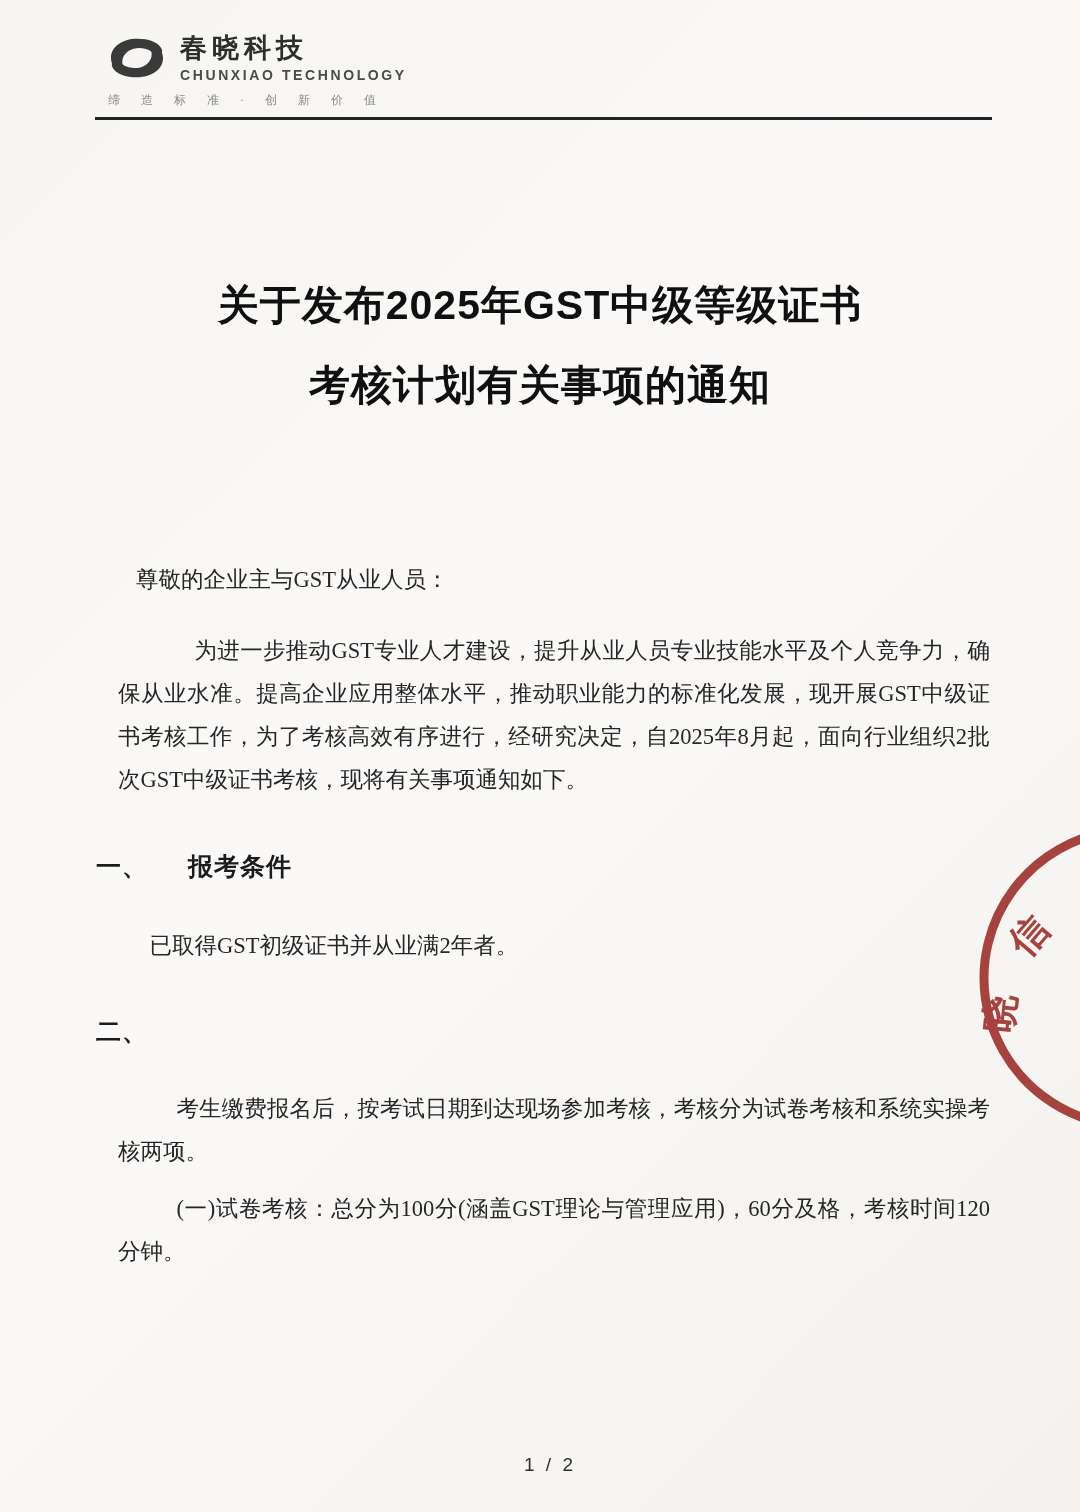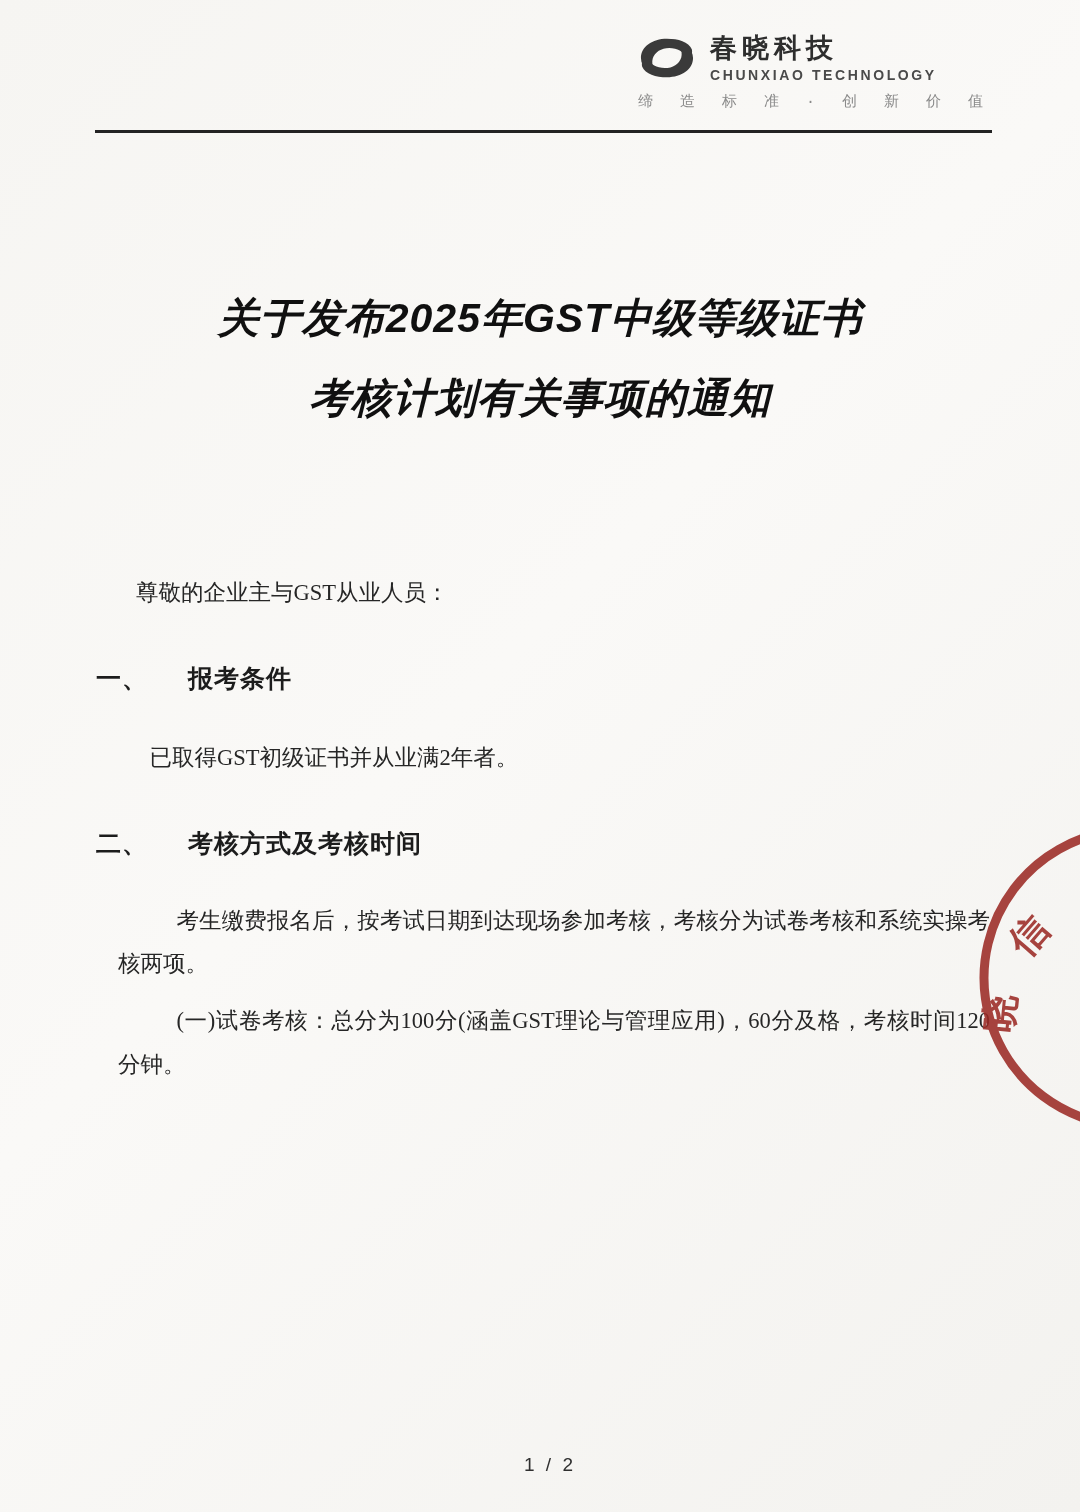--- a/index.html
+++ b/index.html
@@ -3,39 +3,39 @@
 <meta charset="utf-8">
 <style>
   html,body{margin:0;padding:0;background:#dedcd8;}
   .page{
     width:1080px;height:1512px;margin:0 auto;position:relative;overflow:hidden;
     background:linear-gradient(135deg,#f6f5f2 0%,#faf9f7 45%,#f3f2ef 100%);
     font-family:"Liberation Serif",serif;color:#2b2b2b;
     box-sizing:border-box;
   }
   
-  .header{display:flex;justify-content:flex-end;align-items:flex-start;
+  .header{display:flex;justify-content:flex-start;align-items:flex-start;
     padding:34px 88px 0 106px;}
   .logo-block{display:flex;flex-direction:column;}
   .logo-row{display:flex;align-items:center;gap:12px;}
   .logo-mark{width:62px;height:44px;flex:0 0 auto;}
   .brand-cn{font-family:"Liberation Sans",sans-serif;font-weight:bold;
     font-size:27px;letter-spacing:5px;color:#2e2e2e;line-height:1.1;}
   .brand-en{font-family:"Liberation Sans",sans-serif;font-size:14px;
     letter-spacing:2.6px;color:#4a4a4a;margin-top:3px;font-weight:bold;}
-  .tagline{font-size:15px;letter-spacing:9px;color:#8a8a8a;margin:9px 0 11px 2px;font-family:Liberation Mono, monospace;}
+  .tagline{font-size:12px;letter-spacing:9px;color:#8a8a8a;margin:9px 0 0 2px;}
   .contact{font-size:15px;color:#4c4c4c;line-height:1.65;margin-top:16px;
     letter-spacing:0.5px;white-space:nowrap;}
   .contact .row2{display:flex;gap:34px;}
   .website{text-decoration:underline;color:#4c4c4c;}
   .header-rule{height:0;border-bottom:3px solid #232323;margin:8px 88px 0 95px;}
   
   .doc-title{margin-top:146px;text-align:center;
     font-family:"Liberation Sans",sans-serif;font-weight:bold;color:#101010;
-    font-size:41px;line-height:1.95;letter-spacing:1px;font-style:italic;}
+    font-size:41px;line-height:1.95;letter-spacing:1px;}
   
   .content{padding:0 90px 0 118px;font-size:22.5px;line-height:1.92;
     text-align:justify;color:#262626;}
   .salutation{margin-top:132px;text-indent:0.8em;}
   .p-intro{margin-top:28px;text-indent:3.4em;}
   .sec-heading{display:flex;align-items:baseline;margin:40px 0 0 -22px;
     font-family:"Liberation Sans",sans-serif;font-weight:bold;font-size:25px;
     color:#1c1c1c;letter-spacing:1px;}
   .sec-num{width:92px;flex:0 0 auto;}
   .sec1-p{margin-top:34px;text-indent:1.4em;}
@@ -74,30 +74,30 @@
   <div class="header-rule"></div>
 
   <div class="doc-title">
     <div>关于发布2025年GST中级等级证书</div>
     <div>考核计划有关事项的通知</div>
   </div>
 
   <div class="content">
     <div class="salutation">尊敬的企业主与GST从业人员：</div>
 
+    <div class="p-intro">为进一步推动GST专业人才建设，提升从业人员专业技能水平及个人竞争力，确保从业水准。提高企业应用整体水平，推动职业能力的标准化发展，现开展GST中级证书考核工作，为了考核高效有序进行，经研究决定，自2025年8月起，面向行业组织2批次GST中级证书考核，现将有关事项通知如下。</div>
 
     <div class="sec-heading">
       <span class="sec-num">一、</span>
       <span>报考条件</span>
     </div>
     <div class="sec1-p">已取得GST初级证书并从业满2年者。</div>
 
     <div class="sec-heading">
       <span class="sec-num">二、</span>
-      <span>考核方式及考核时间</span>
     </div>
     <div class="sec2-p1">考生缴费报名后，按考试日期到达现场参加考核，考核分为试卷考核和系统实操考核两项。</div>
     <div class="sec2-p2">(一)试卷考核：总分为100分(涵盖GST理论与管理应用)，60分及格，考核时间120分钟。</div>
   </div>
 
   <svg class="stamp" viewBox="0 0 400 400" xmlns="http://www.w3.org/2000/svg">
     <circle cx="200" cy="200" r="148" fill="none" stroke="#9c2b26" stroke-width="9"></circle>
     <defs>
       <path id="sealArc" d="M 77,265 A 125,125 0 1 1 323,265" fill="none"></path>
     </defs>

